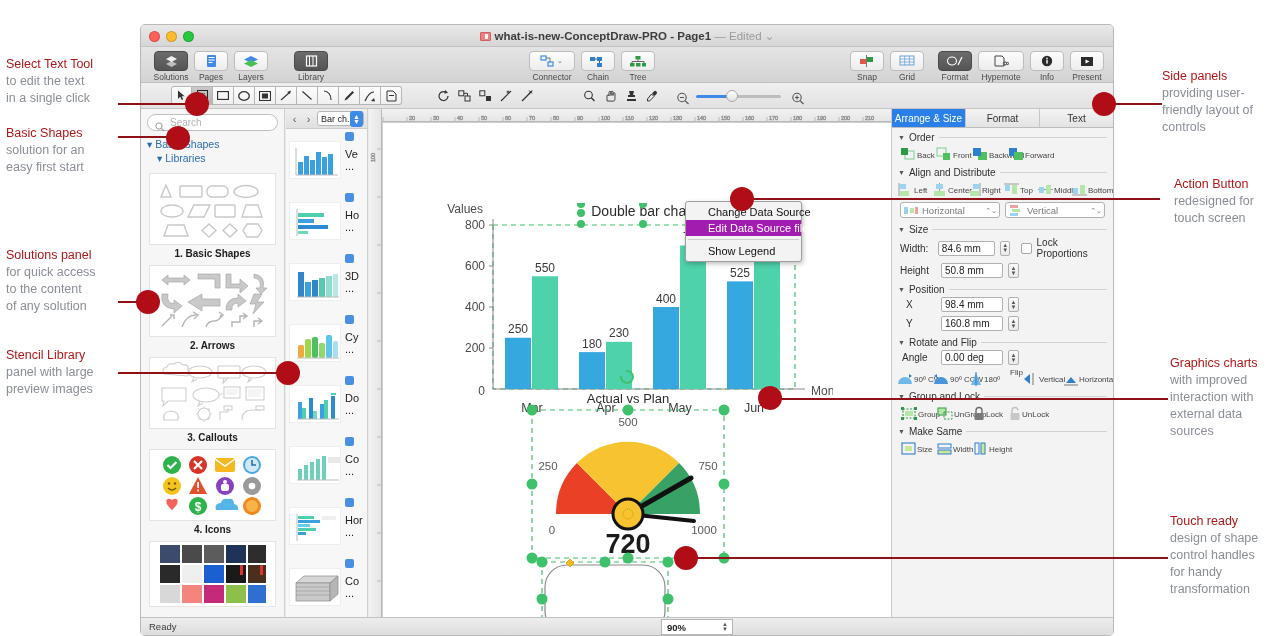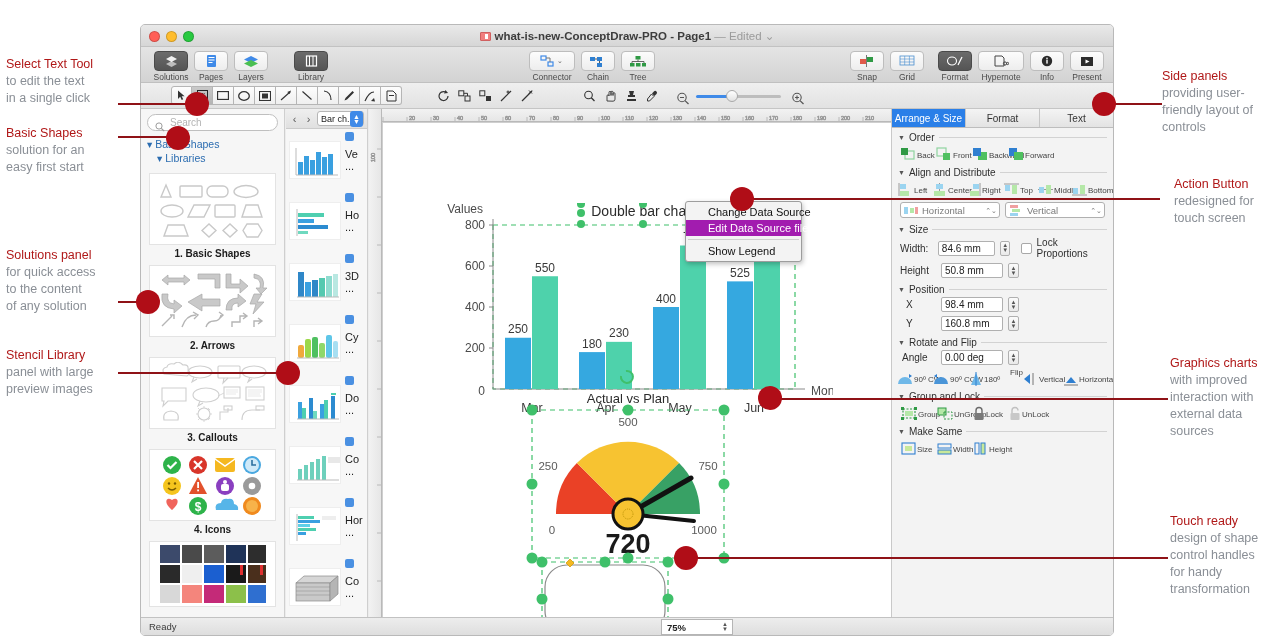--- a/index.html
+++ b/index.html
@@ -1421,20 +1421,20 @@
               </div>
           </div>
         </div>
       </div>
     </div>
 
     <div class="statusbar">
       <span>Ready</span>
     </div>
     <div class="zoomfield">
-      <span>75%</span>
+      <span>90%</span>
       <span style="margin-left:auto; margin-right:4px; font-size:6px; line-height:5px; display:flex; flex-direction:column; color:#555;">
           <span>▲</span>
           <span>▼</span>
         </span>
     </div>
   </div>
 </div>
 
 </body></html>

